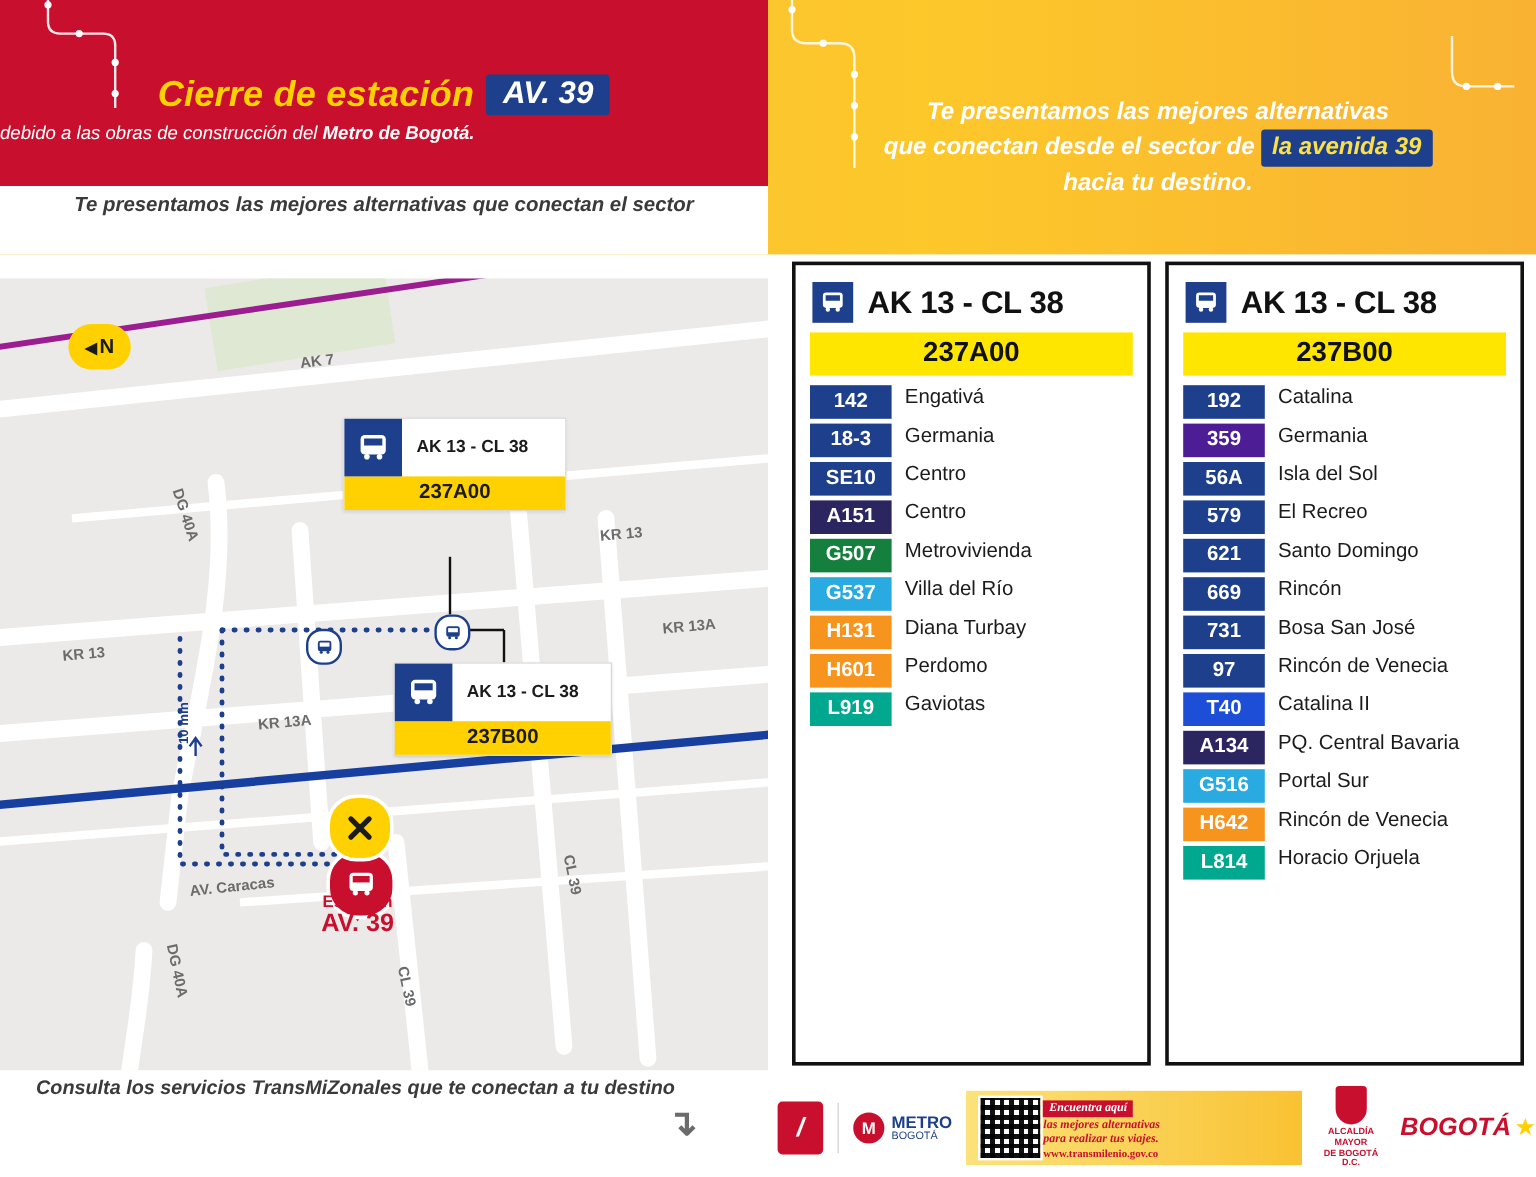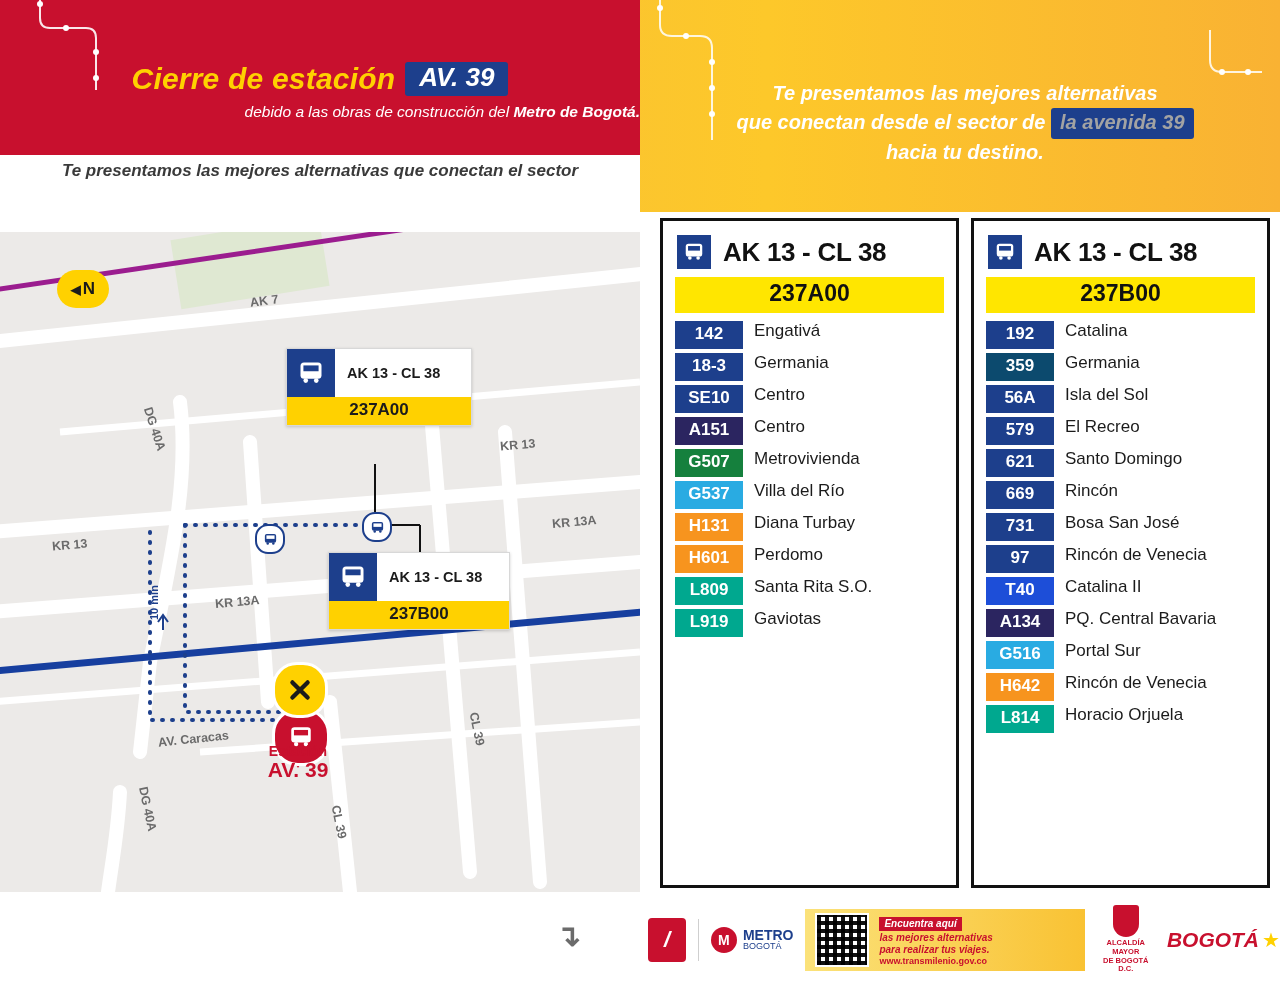--- a/index.html
+++ b/index.html
@@ -15,35 +15,35 @@
   
   .top{position:absolute;left:0;top:0;width:1280px;height:212px;}
   .top-yellow{position:absolute;left:0;top:0;width:1280px;height:212px;
     background:linear-gradient(90deg,#f9b233 0%, #f9c233 35%, #fdc82a 60%, #f9b233 100%);}
   .top-red{position:absolute;left:0;top:0;width:640px;height:155px;background:#c8102e;}
   .top-white{position:absolute;left:0;top:155px;width:640px;height:57px;background:#ffffff;}
 
   
   .circuit{position:absolute;inset:0;pointer-events:none;}
 
-  .cierre-wrap{position:absolute;left:0;top:62px;width:640px;text-align:right;}
+  .cierre-wrap{position:absolute;left:0;top:62px;width:640px;text-align:left;}
   .cierre-line1{display:flex;align-items:center;justify-content:center;gap:10px;}
   .cierre-title{font-size:30px;font-style:italic;font-weight:bold;color:#ffd100;letter-spacing:.2px;}
   .av39-badge{background:#1d3f8c;color:#ffffff;font-size:26px;font-style:italic;font-weight:bold;
     padding:2px 14px 4px 14px;border-radius:3px;line-height:1.05;}
   .cierre-sub{margin-top:7px;font-size:15.5px;font-style:italic;color:#ffffff;}
   .cierre-sub b{color:#ffffff;}
 
   .top-white-text{position:absolute;left:0;top:160px;width:640px;text-align:center;
     font-size:17px;font-style:italic;font-weight:bold;color:#3a3a3a;line-height:1.33;}
   .top-white-text .hl{color:#1d3f8c;}
 
   .top-right-text{position:absolute;left:650px;top:80px;width:630px;text-align:center;
     font-size:20px;font-style:italic;font-weight:bold;color:#ffffff;line-height:1.38;}
-  .la-av39{background:#1d3f8c;color:#a3a3a3;padding:1px 9px 3px;border-radius:3px;display:inline-block;}
+  .la-av39{background:#1d3f8c;color:#fde047;padding:1px 9px 3px;border-radius:3px;display:inline-block;}
 
   
   .map{position:absolute;left:0;top:232px;width:640px;height:660px;background:#eceae8;overflow:hidden;}
   .map-green{position:absolute;left:175px;top:-4px;width:150px;height:70px;background:#dfe8d2;
     transform:rotate(-9deg);}
   .purple-line{position:absolute;left:-10px;top:56px;width:670px;height:5px;background:#9b1d8f;
     transform:rotate(-8.4deg);transform-origin:left center;}
   .blue-line{position:absolute;left:-10px;top:436px;width:680px;height:7px;background:#173f9f;
     transform:rotate(-5.2deg);transform-origin:left center;}
 
@@ -96,21 +96,21 @@
   .logos{position:absolute;left:648px;top:6px;width:632px;height:83px;display:flex;align-items:center;gap:12px;}
   .logo-tm{width:44px;height:44px;background:#c8102e;border-radius:4px;display:flex;align-items:center;justify-content:center;
     color:#fff;font-weight:bold;font-size:22px;font-style:italic;}
   .divider{width:1px;height:42px;background:#cfcfcf;}
   .metro-logo{display:flex;align-items:center;gap:6px;}
   .metro-mark{width:26px;height:26px;background:#c8102e;border-radius:13px;display:flex;align-items:center;justify-content:center;
     color:#fff;font-size:14px;font-weight:bold;}
   .metro-txt{line-height:1;}
   .metro-txt .m1{font-size:14px;font-weight:bold;color:#1d3f8c;}
   .metro-txt .m2{font-size:9px;color:#1d3f8c;}
-  .qr-band{width:300px;height:62px;background:linear-gradient(90deg,#fbe27a,#f9c233);display:flex;align-items:center;gap:10px;padding:0 10px;}
+  .qr-band{width:300px;height:62px;background:linear-gradient(90deg,#fbe27a,#f9c233);display:flex;align-items:center;padding:0 10px;font-family:Liberation Serif, serif;}
   .qr{width:50px;height:50px;background:
      repeating-linear-gradient(90deg,#111 0 4px,#fff 4px 8px),
      repeating-linear-gradient(0deg,#111 0 4px,transparent 4px 8px);
      background-blend-mode:multiply;border:2px solid #fff;}
   .qr-txt{line-height:1.22;}
   .qr-txt .q1{background:#c8102e;color:#fff;font-size:10px;font-weight:bold;font-style:italic;padding:1px 5px;display:inline-block;}
   .qr-txt .q2{font-size:10px;color:#c8102e;font-style:italic;font-weight:bold;}
   .qr-txt .q3{font-size:9px;color:#c8102e;font-weight:bold;}
   .alc{font-size:7.5px;color:#c8102e;text-align:center;line-height:1.15;font-weight:bold;}
   .alc .shield{width:26px;height:32px;background:#c8102e;margin:0 auto 2px;border-radius:3px 3px 13px 13px;}
@@ -355,24 +355,20 @@
         </div>
       <div class="rt">
           <span class="chip" style="background:#f7941e">H131</span>
           <span class="dest">Diana Turbay</span>
         </div>
       <div class="rt">
           <span class="chip" style="background:#f7941e">H601</span>
           <span class="dest">Perdomo</span>
         </div>
       <div class="rt">
-          <span class="chip" style="background:#00a88f">L809</span>
-          <span class="dest">Santa Rita S.O.</span>
-        </div>
-      <div class="rt">
           <span class="chip" style="background:#00a88f">L919</span>
           <span class="dest">Gaviotas</span>
         </div>
     </div>
 
     <div class="panel">
       <div class="panel-hdr">
         <div class="busbox">
           <svg width="22" height="22" viewBox="0 0 24 24">
             <rect x="3" y="3" width="18" height="14" rx="3" fill="#fff"></rect>
@@ -383,21 +379,21 @@
         </div>
         <div class="ttl">AK 13 - CL 38</div>
       </div>
       <div class="panel-code">237B00</div>
 
       <div class="rt">
           <span class="chip" style="background:#1d3f8c">192</span>
           <span class="dest">Catalina</span>
         </div>
       <div class="rt">
-          <span class="chip" style="background:#0c4a6e">359</span>
+          <span class="chip" style="background:#4c1d95">359</span>
           <span class="dest">Germania</span>
         </div>
       <div class="rt">
           <span class="chip" style="background:#1d3f8c">56A</span>
           <span class="dest">Isla del Sol</span>
         </div>
       <div class="rt">
           <span class="chip" style="background:#1d3f8c">579</span>
           <span class="dest">El Recreo</span>
         </div>
@@ -434,20 +430,21 @@
           <span class="dest">Rincón de Venecia</span>
         </div>
       <div class="rt">
           <span class="chip" style="background:#00a88f">L814</span>
           <span class="dest">Horacio Orjuela</span>
         </div>
     </div>
   </div>
 
   <div class="footer">
+    <div class="footer-text">Consulta los servicios TransMiZonales que te conectan a tu destino</div>
     <div class="tm-swirl">↴</div>
 
     <div class="logos">
       <div class="logo-tm">/</div>
       <div class="divider"></div>
       <div class="metro-logo">
         <div class="metro-mark">M</div>
         <div class="metro-txt">
           <div class="m1">METRO</div>
           <div class="m2">BOGOTÁ</div>

